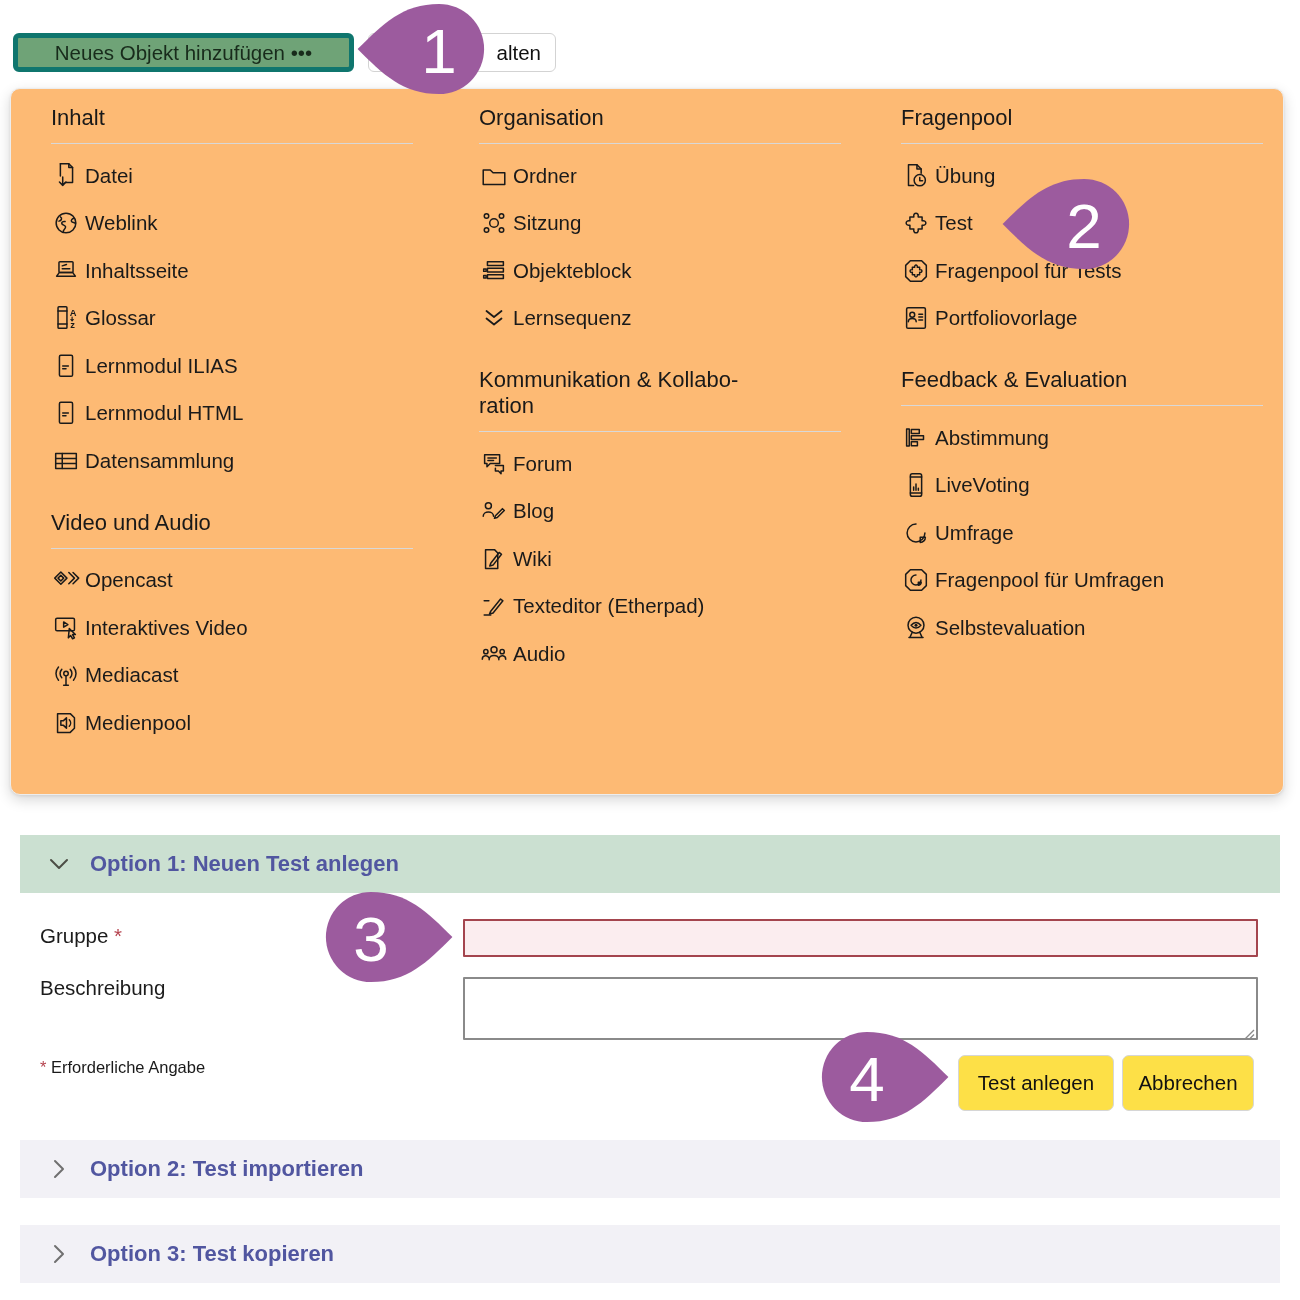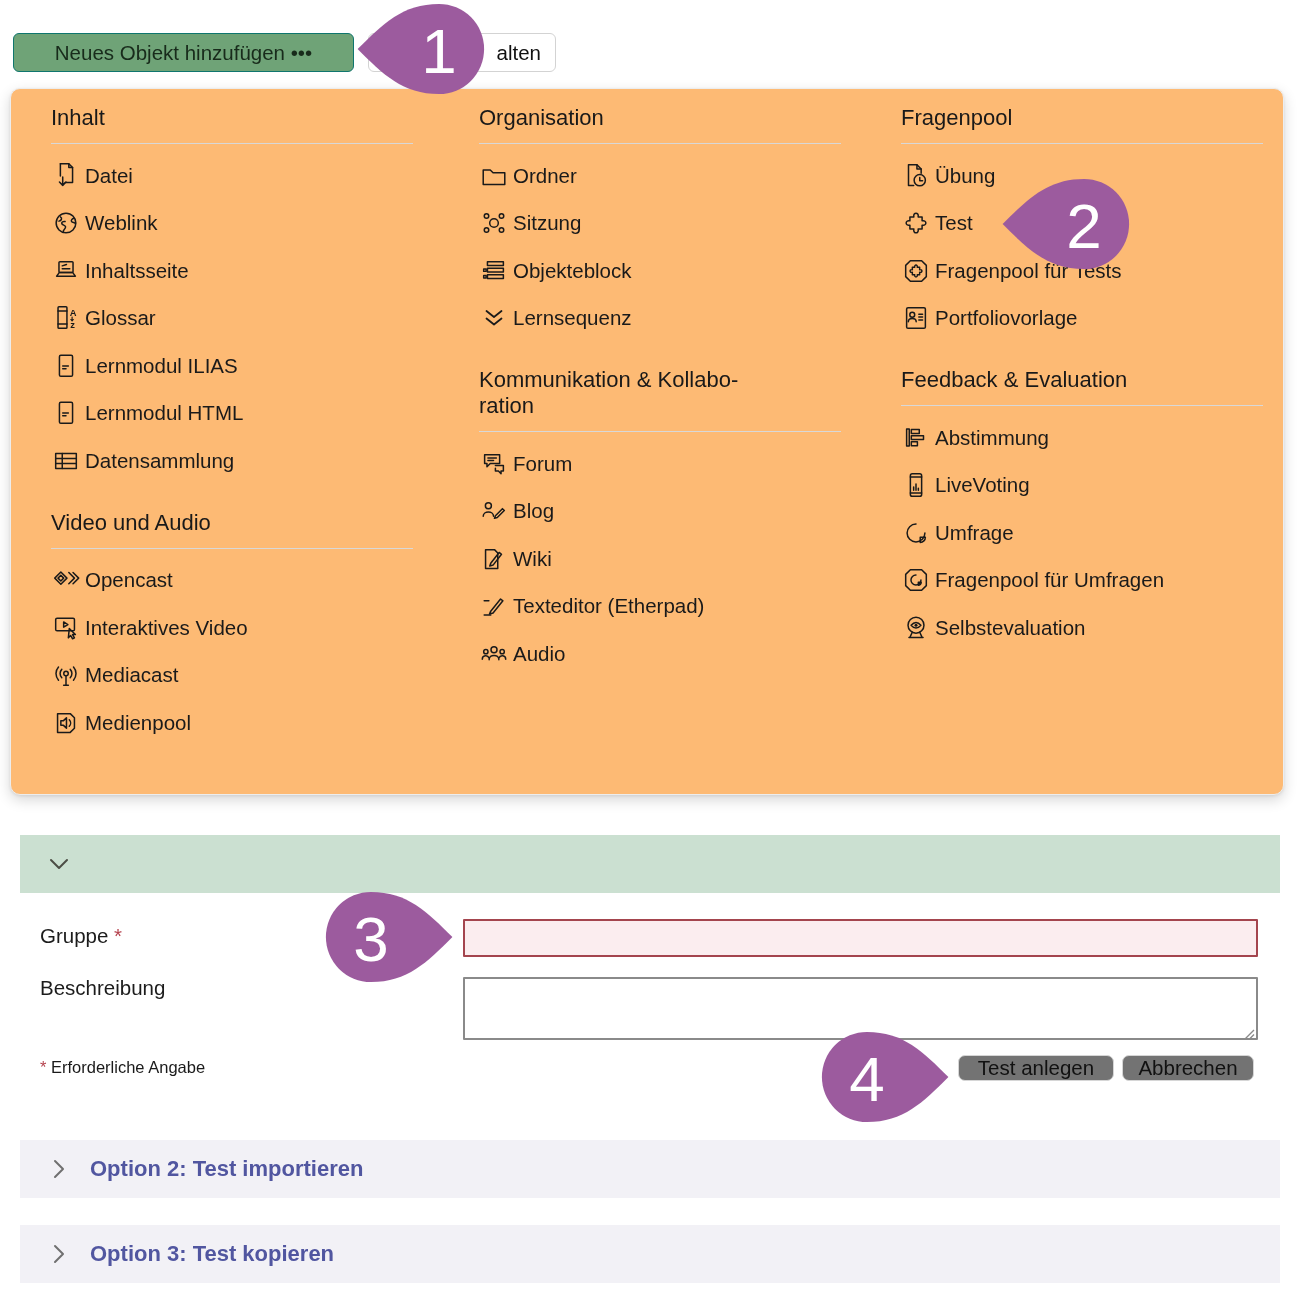--- a/index.html
+++ b/index.html
@@ -2,21 +2,21 @@
 <html><head>
 <meta charset="utf-8">
 <style>
   html,body{margin:0;padding:0;background:#fff;}
   .stage{position:relative;width:1300px;height:1300px;background:#fff;overflow:hidden;
          font-family:"Liberation Sans","DejaVu Sans",sans-serif;color:#1a1a1a;}
   .stage *{box-sizing:border-box;}
 
   
   .btn-green{position:absolute;left:13px;top:33px;width:341px;height:39px;background:#6FA377;
-    border:1px solid #0f766e;border-radius:6px;font-size:20.5px;color:#182b1b;
+    border:5px solid #0f766e;border-radius:6px;font-size:20.5px;color:#182b1b;
     display:flex;align-items:center;justify-content:center;cursor:pointer;
     font-family:inherit;}
   .btn-ghost{position:absolute;left:368px;top:33px;width:188px;height:39px;background:#fff;
     border:1px solid #d3d3d3;border-radius:6px;font-size:20.5px;color:#111;
     display:flex;align-items:center;justify-content:flex-end;padding-right:14px;cursor:pointer;
     font-family:inherit;}
 
   
   .panel{position:absolute;left:10px;top:88px;width:1274px;height:707px;background:#fdba74;
     border:1px solid #ededed;border-radius:10px;
@@ -43,21 +43,21 @@
   .form-label{position:absolute;left:40px;font-size:20.5px;color:#1c1c1c;}
   .req-star{color:#B5434E;}
   .input-title{position:absolute;left:463px;top:919px;width:795px;height:38px;
     background:#FBEDEF;border:2px solid #A4454E;border-radius:1px;font-size:19px;padding:0 8px;
     font-family:inherit;color:#1a1a1a;outline:none;}
   .textarea-desc{position:absolute;left:463px;top:977px;width:795px;height:63px;background:#fff;
     border:2px solid #8a8a8a;border-radius:1px;resize:none;font-family:inherit;font-size:19px;
     padding:4px 8px;outline:none;}
   .grip{position:absolute;left:1243px;top:1026px;}
   .note{position:absolute;left:40px;top:1058px;font-size:16.5px;color:#1a1a1a;}
-  .btn-white{position:absolute;top:1055px;height:26px;background:#737373;border:1px solid #d6d6d6;
+  .btn-white{position:absolute;top:1055px;height:56px;background:#fde047;border:1px solid #d6d6d6;
     border-radius:7px;font-size:20.5px;color:#111;display:flex;align-items:center;
     justify-content:center;cursor:pointer;font-family:inherit;}
   .btn-submit{left:958px;width:156px;}
   .btn-cancel{left:1122px;width:132px;}
 
   
   .callout{position:absolute;width:143px;height:110px;z-index:6;pointer-events:none;}
   .c1{left:351px;top:-6px;} .c2{left:996px;top:169px;}
   .c3{left:316px;top:882px;} .c4{left:812px;top:1022px;}
   .callout text{font-family:"Liberation Sans","DejaVu Sans",sans-serif;font-size:58px;fill:#fff;}
@@ -415,20 +415,21 @@
         </div>
       </div>
   </div>
 
   <div class="acc acc-1">
     <span class="chev">
       <svg width="26" height="26" viewBox="0 0 26 26" fill="none" stroke="#4C4D45" stroke-width="2" stroke-linecap="round" stroke-linejoin="round">
           <path d="M5 9l8 8 8-8"></path>
         </svg>
     </span>
+    <span>Option 1: Neuen Test anlegen</span>
   </div>
 
   <div class="form-label" style="top:924px;">
     <span>Gruppe</span>&nbsp;<span class="req-star">*</span>
   </div>
   <input class="input-title" value="" style="">
   <div class="form-label" style="top:976px;">Beschreibung</div>
   <textarea class="textarea-desc" style=""></textarea>
   <span class="grip">
     <svg width="12" height="12" viewBox="0 0 12 12" stroke="#8a8a8a" stroke-width="1.4">

